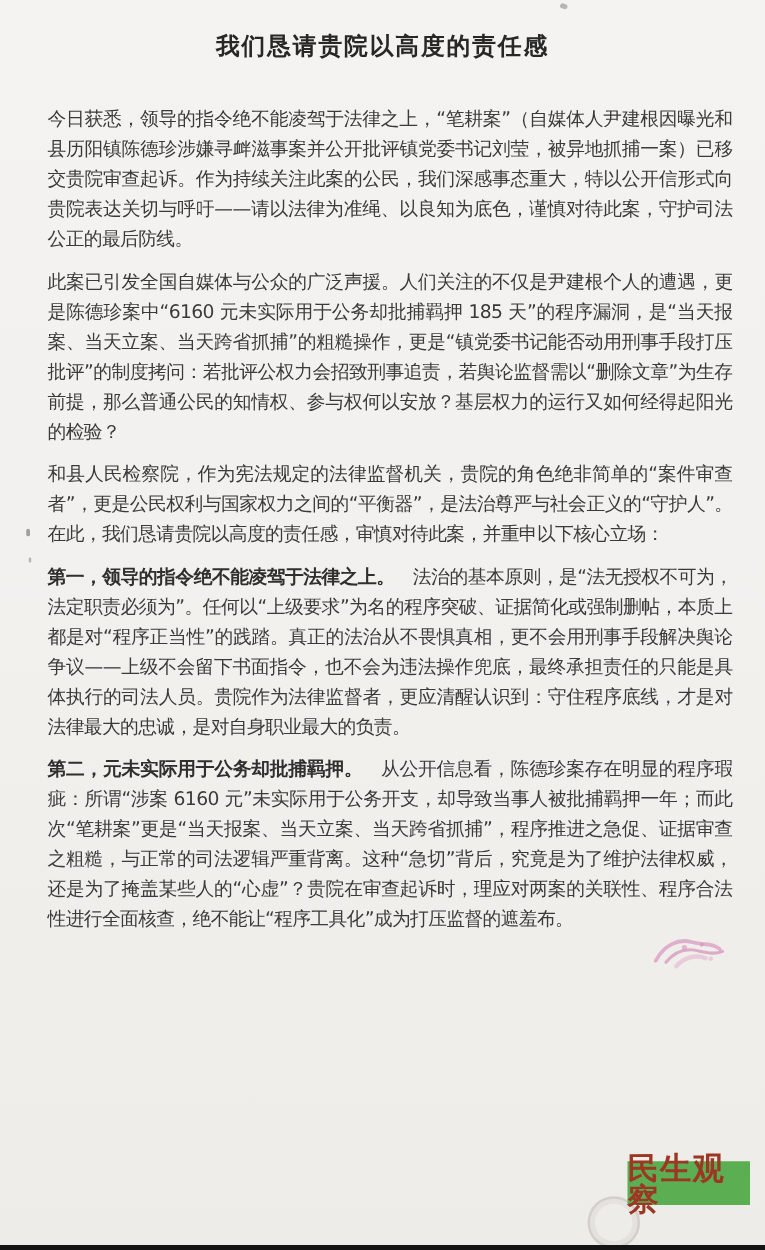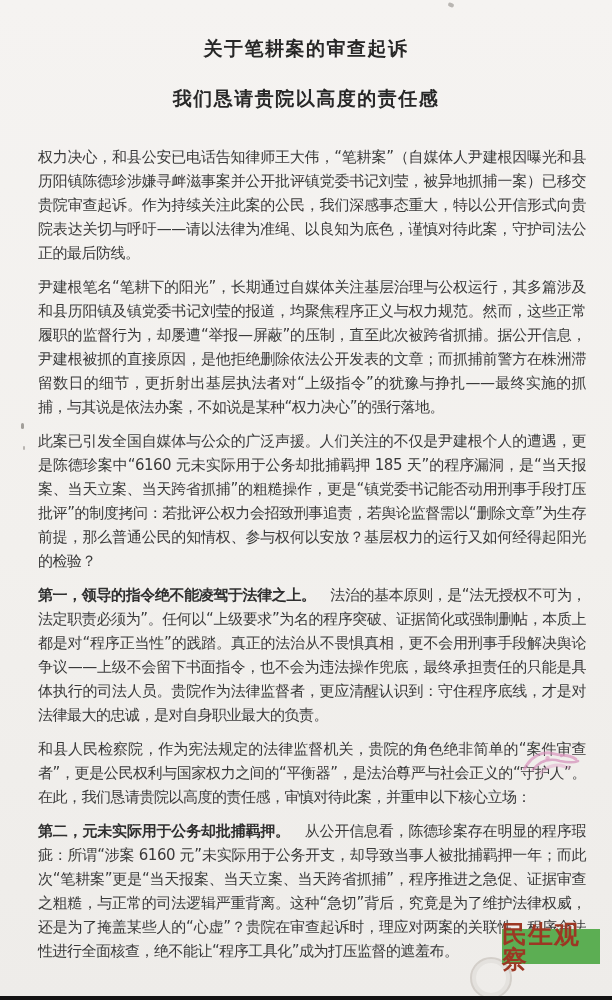--- a/index.html
+++ b/index.html
@@ -71,34 +71,32 @@
 </style>
 </head>
 <body>
 
 <div class="page">
 
   <div class="speck s1"></div>
   <div class="speck s2"></div>
   <div class="speck s3"></div>
 
-  <div class="title t1">关于笔耕案的审查起诉</div>
   <div class="title t2">我们恳请贵院以高度的责任感</div>
 
   <div class="letter-body">
 
-    <p class="para"><span class="lead"></span><span>权力决心，和县公安已电话告知律师王大伟，“笔耕案”（自媒体人尹建根因曝光和县历阳镇陈德珍涉嫌寻衅滋事案并公开批评镇党委书记刘莹，被异地抓捕一案）已移交贵院审查起诉。作为持续关注此案的公民，我们深感事态重大，特以公开信形式向贵院表达关切与呼吁——请以法律为准绳、以良知为底色，谨慎对待此案，守护司法公正的最后防线。</span></p>
+    <p class="para"><span class="lead"></span><span>今日获悉，领导的指令绝不能凌驾于法律之上，“笔耕案”（自媒体人尹建根因曝光和县历阳镇陈德珍涉嫌寻衅滋事案并公开批评镇党委书记刘莹，被异地抓捕一案）已移交贵院审查起诉。作为持续关注此案的公民，我们深感事态重大，特以公开信形式向贵院表达关切与呼吁——请以法律为准绳、以良知为底色，谨慎对待此案，守护司法公正的最后防线。</span></p>
 
-    <p class="para"><span class="lead"></span><span>尹建根笔名“笔耕下的阳光”，长期通过自媒体关注基层治理与公权运行，其多篇涉及和县历阳镇及镇党委书记刘莹的报道，均聚焦程序正义与权力规范。然而，这些正常履职的监督行为，却屡遭“举报—屏蔽”的压制，直至此次被跨省抓捕。据公开信息，尹建根被抓的直接原因，是他拒绝删除依法公开发表的文章；而抓捕前警方在株洲滞留数日的细节，更折射出基层执法者对“上级指令”的犹豫与挣扎——最终实施的抓捕，与其说是依法办案，不如说是某种“权力决心”的强行落地。</span></p>
 
     <p class="para"><span class="lead"></span><span>此案已引发全国自媒体与公众的广泛声援。人们关注的不仅是尹建根个人的遭遇，更是陈德珍案中“6160 元未实际用于公务却批捕羁押 185 天”的程序漏洞，是“当天报案、当天立案、当天跨省抓捕”的粗糙操作，更是“镇党委书记能否动用刑事手段打压批评”的制度拷问：若批评公权力会招致刑事追责，若舆论监督需以“删除文章”为生存前提，那么普通公民的知情权、参与权何以安放？基层权力的运行又如何经得起阳光的检验？</span></p>
 
+    <p class="para"><span class="lead"></span><span>和县人民检察院，作为宪法规定的法律监督机关，贵院的角色绝非简单的“案件审查者”，更是公民权利与国家权力之间的“平衡器”，是法治尊严与社会正义的“守护人”。在此，我们恳请贵院以高度的责任感，审慎对待此案，并重申以下核心立场：</span></p>
+
     <p class="para"><span class="lead">第一，领导的指令绝不能凌驾于法律之上。　</span><span>法治的基本原则，是“法无授权不可为，法定职责必须为”。任何以“上级要求”为名的程序突破、证据简化或强制删帖，本质上都是对“程序正当性”的践踏。真正的法治从不畏惧真相，更不会用刑事手段解决舆论争议——上级不会留下书面指令，也不会为违法操作兜底，最终承担责任的只能是具体执行的司法人员。贵院作为法律监督者，更应清醒认识到：守住程序底线，才是对法律最大的忠诚，是对自身职业最大的负责。</span></p>
-
-    <p class="para"><span class="lead"></span><span>和县人民检察院，作为宪法规定的法律监督机关，贵院的角色绝非简单的“案件审查者”，更是公民权利与国家权力之间的“平衡器”，是法治尊严与社会正义的“守护人”。在此，我们恳请贵院以高度的责任感，审慎对待此案，并重申以下核心立场：</span></p>
 
     <p class="para"><span class="lead">第二，元未实际用于公务却批捕羁押。　</span><span>从公开信息看，陈德珍案存在明显的程序瑕疵：所谓“涉案 6160 元”未实际用于公务开支，却导致当事人被批捕羁押一年；而此次“笔耕案”更是“当天报案、当天立案、当天跨省抓捕”，程序推进之急促、证据审查之粗糙，与正常的司法逻辑严重背离。这种“急切”背后，究竟是为了维护法律权威，还是为了掩盖某些人的“心虚”？贵院在审查起诉时，理应对两案的关联性、程序合法性进行全面核查，绝不能让“程序工具化”成为打压监督的遮羞布。</span></p>
 
   </div>
 
   <svg class="scribble" viewBox="0 0 64 36" xmlns="http://www.w3.org/2000/svg">
     <path d="M6 22 C 14 10, 26 6, 36 10 C 46 14, 52 12, 58 18" stroke="#d892bb" stroke-width="3" fill="none" stroke-linecap="round" opacity="0.8"></path>
     <path d="M14 24 C 22 16, 32 14, 42 18 C 48 20, 54 22, 60 20" stroke="#cf7fb0" stroke-width="2.5" fill="none" stroke-linecap="round" opacity="0.7"></path>
     <path d="M22 28 C 28 22, 38 20, 46 24" stroke="#e3a9cb" stroke-width="3.5" fill="none" stroke-linecap="round" opacity="0.6"></path>
     <circle cx="30" cy="14" r="2.2" fill="#d892bb" opacity="0.7"></circle>

